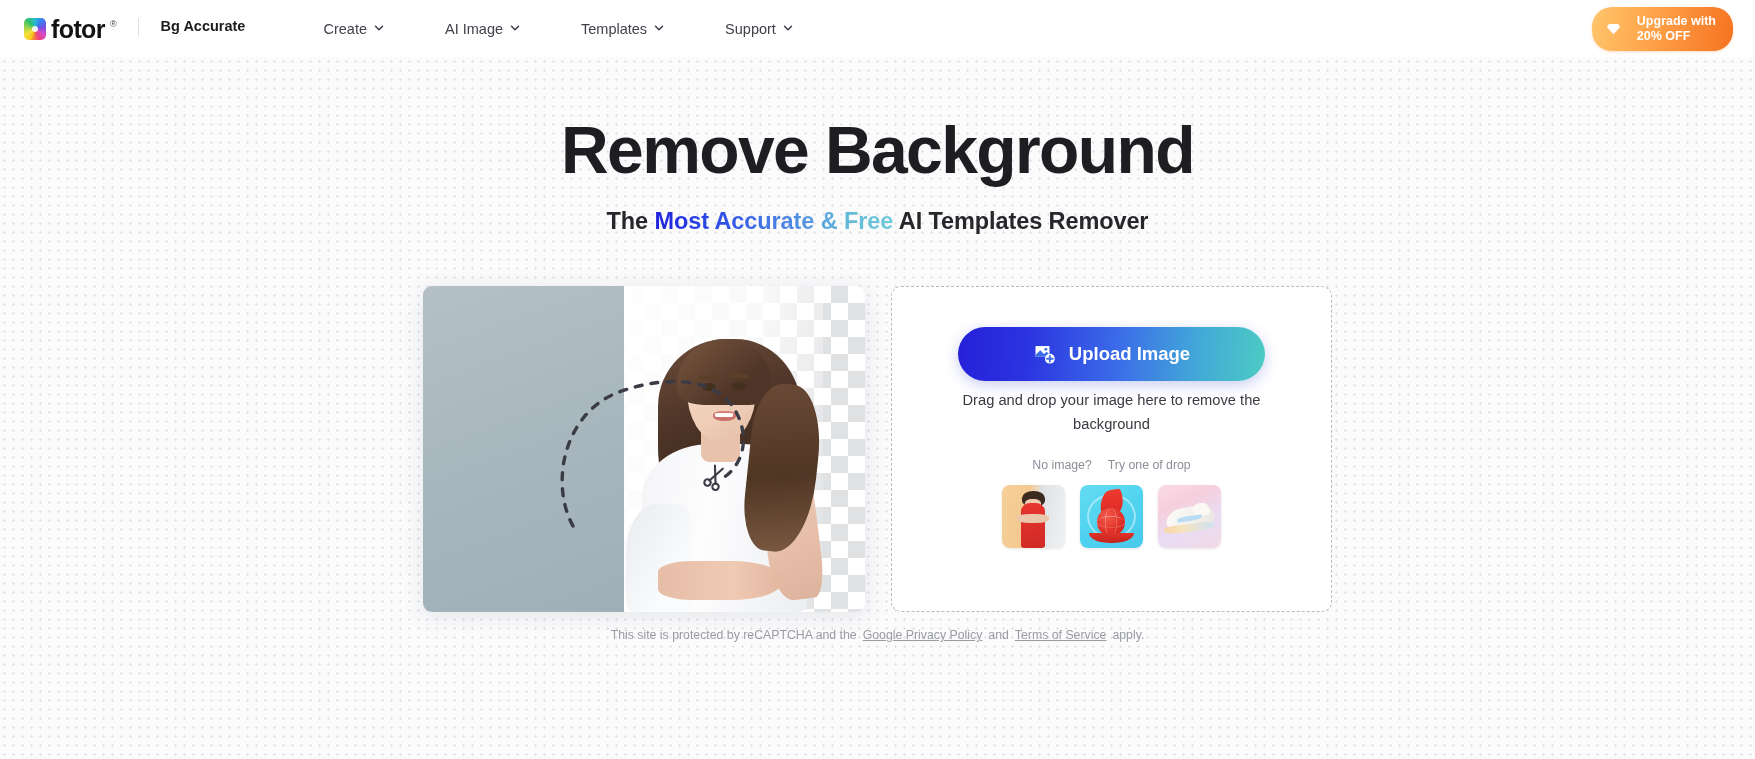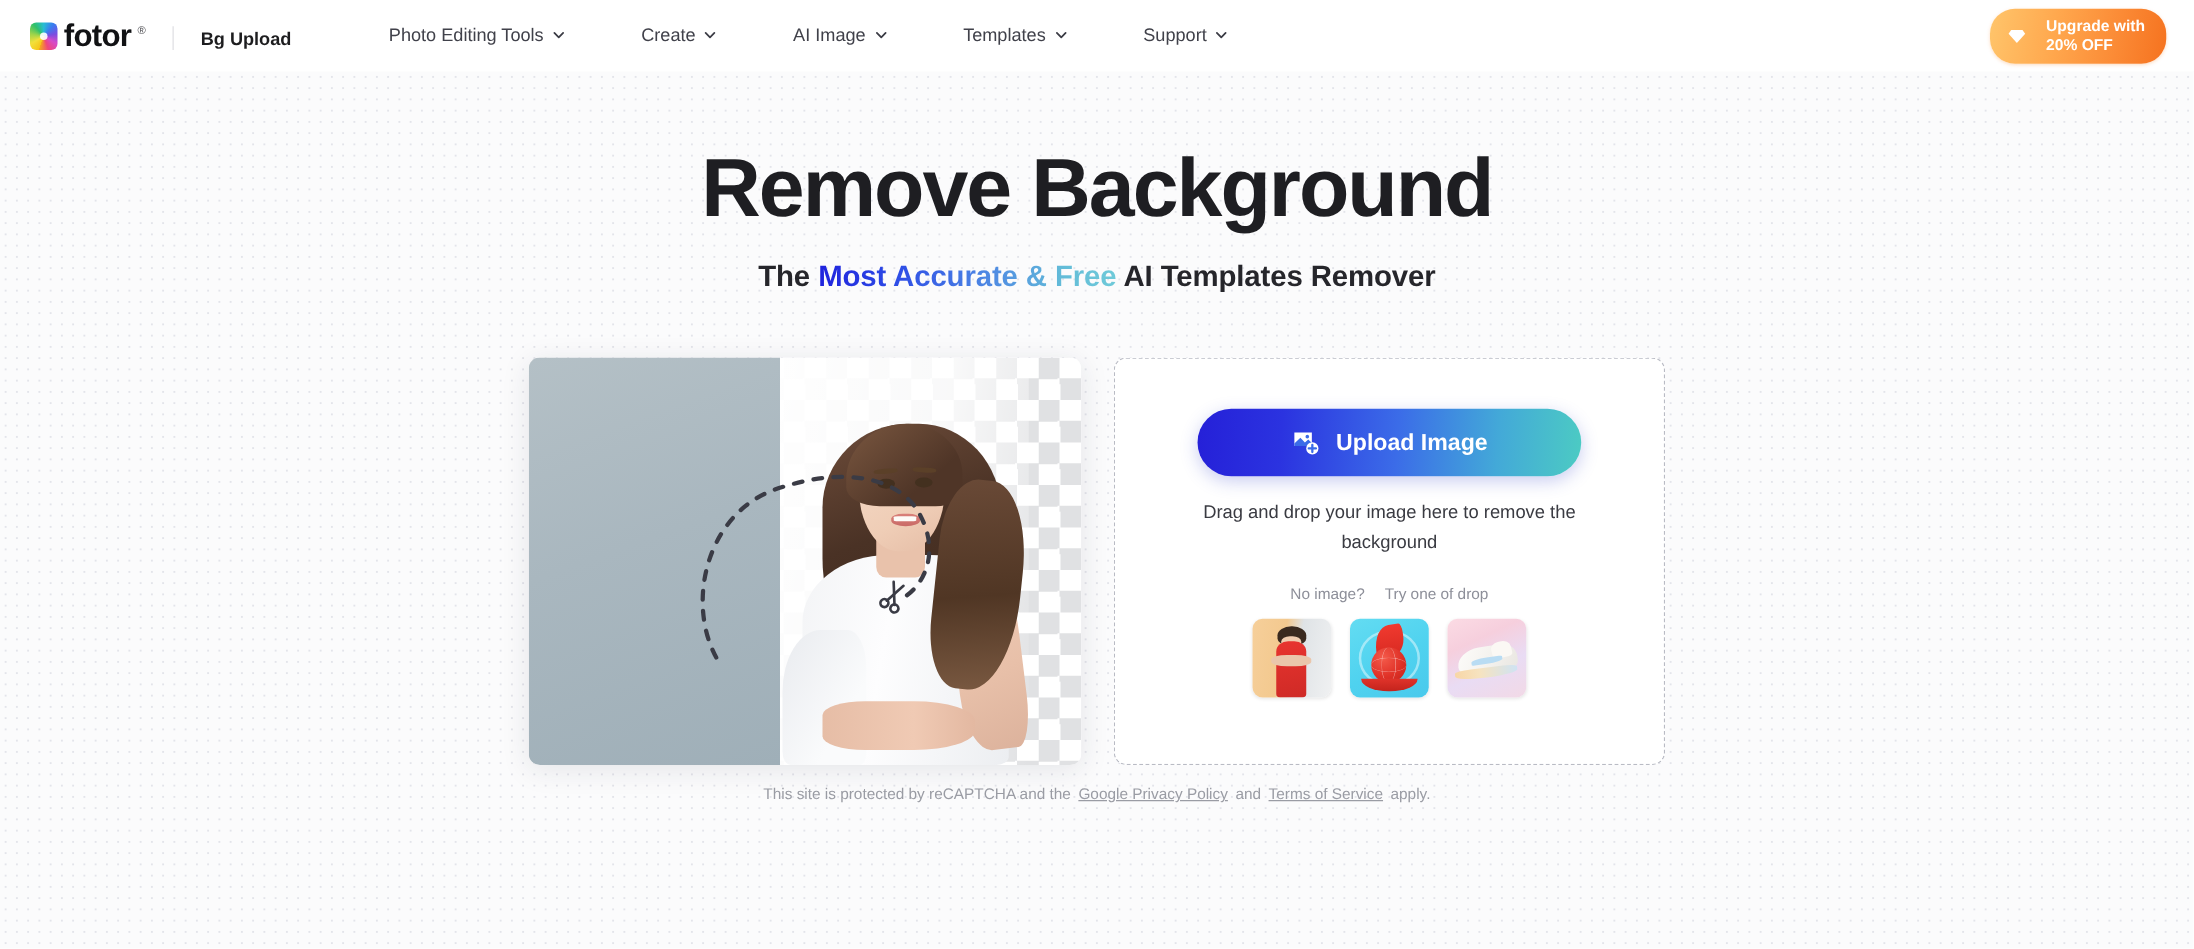--- a/index.html
+++ b/index.html
@@ -25,21 +25,21 @@
     height: 57px;
     background: #ffffff;
     display: flex;
     align-items: center;
     padding: 0 22px 0 24px;
     z-index: 20;
   }
 
   .brand {
     display: flex;
-    align-items: flex-end;
+    align-items: flex-start;
     gap: 9px;
     flex: 0 0 auto;
   }
 
   .logo-link {
     display: flex;
     align-items: flex-start;
     gap: 5px;
     text-decoration: none;
   }
@@ -404,21 +404,21 @@
     color: #ffffff;
     font-family: "Liberation Sans", sans-serif;
     font-size: 18.5px;
     font-weight: bold;
     cursor: pointer;
     box-shadow: 0 4px 14px rgba(46,60,200,.26);
   }
   .upload-icon { width: 23px; height: 23px; flex: 0 0 auto; }
 
   .drop-hint {
-    margin-top: 17px;
+    margin-top: 7px;
     width: 300px;
     text-align: center;
     font-size: 14.7px;
     line-height: 24px;
     color: #3a3b42;
   }
 
   .try-row {
     margin-top: 22px;
     display: flex;
@@ -562,33 +562,25 @@
 
 <header class="header">
 
   <div class="brand">
     <a class="logo-link" href="#">
       <span class="logo-mark"></span>
       <span class="logo-word">fotor</span>
       <span class="logo-reg">®</span>
     </a>
     <span class="brand-sep"></span>
-    <span class="product-name">Bg Upload</span>
+    <span class="product-name">Bg Accurate</span>
   </div>
 
   <nav class="nav">
 
-    <div class="nav-item">
-      <span>Photo Editing Tools</span>
-      <span class="caret">
-        <svg viewBox="0 0 12 12" width="10" height="10" aria-hidden="true">
-          <path d="M1.8 4 L6 8.2 L10.2 4" fill="none" stroke="#3b3c45" stroke-width="1.7" stroke-linecap="round" stroke-linejoin="round"></path>
-        </svg>
-      </span>
-    </div>
 
     <div class="nav-item">
       <span>Create</span>
       <span class="caret">
         <svg viewBox="0 0 12 12" width="10" height="10" aria-hidden="true">
           <path d="M1.8 4 L6 8.2 L10.2 4" fill="none" stroke="#3b3c45" stroke-width="1.7" stroke-linecap="round" stroke-linejoin="round"></path>
         </svg>
       </span>
     </div>
 

